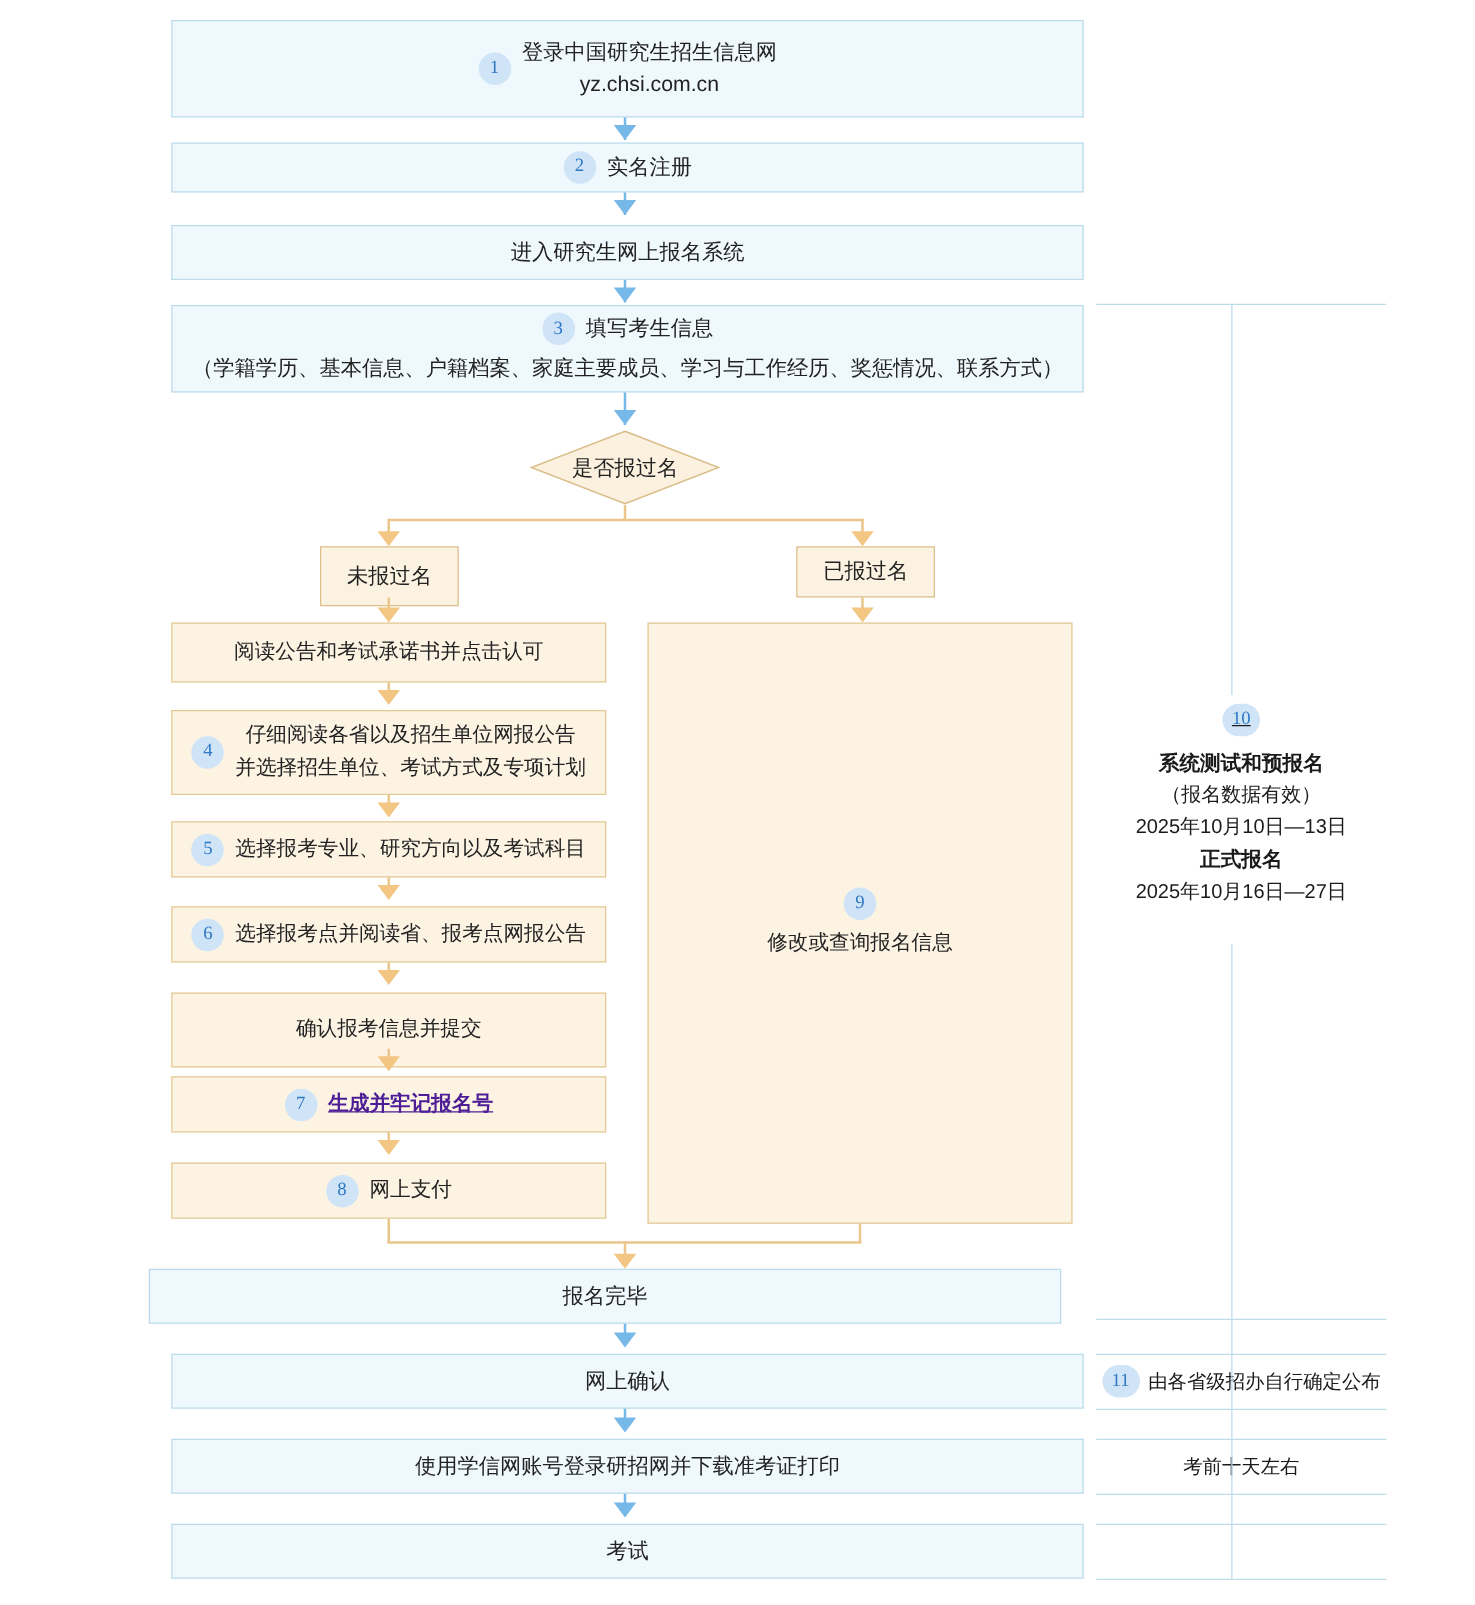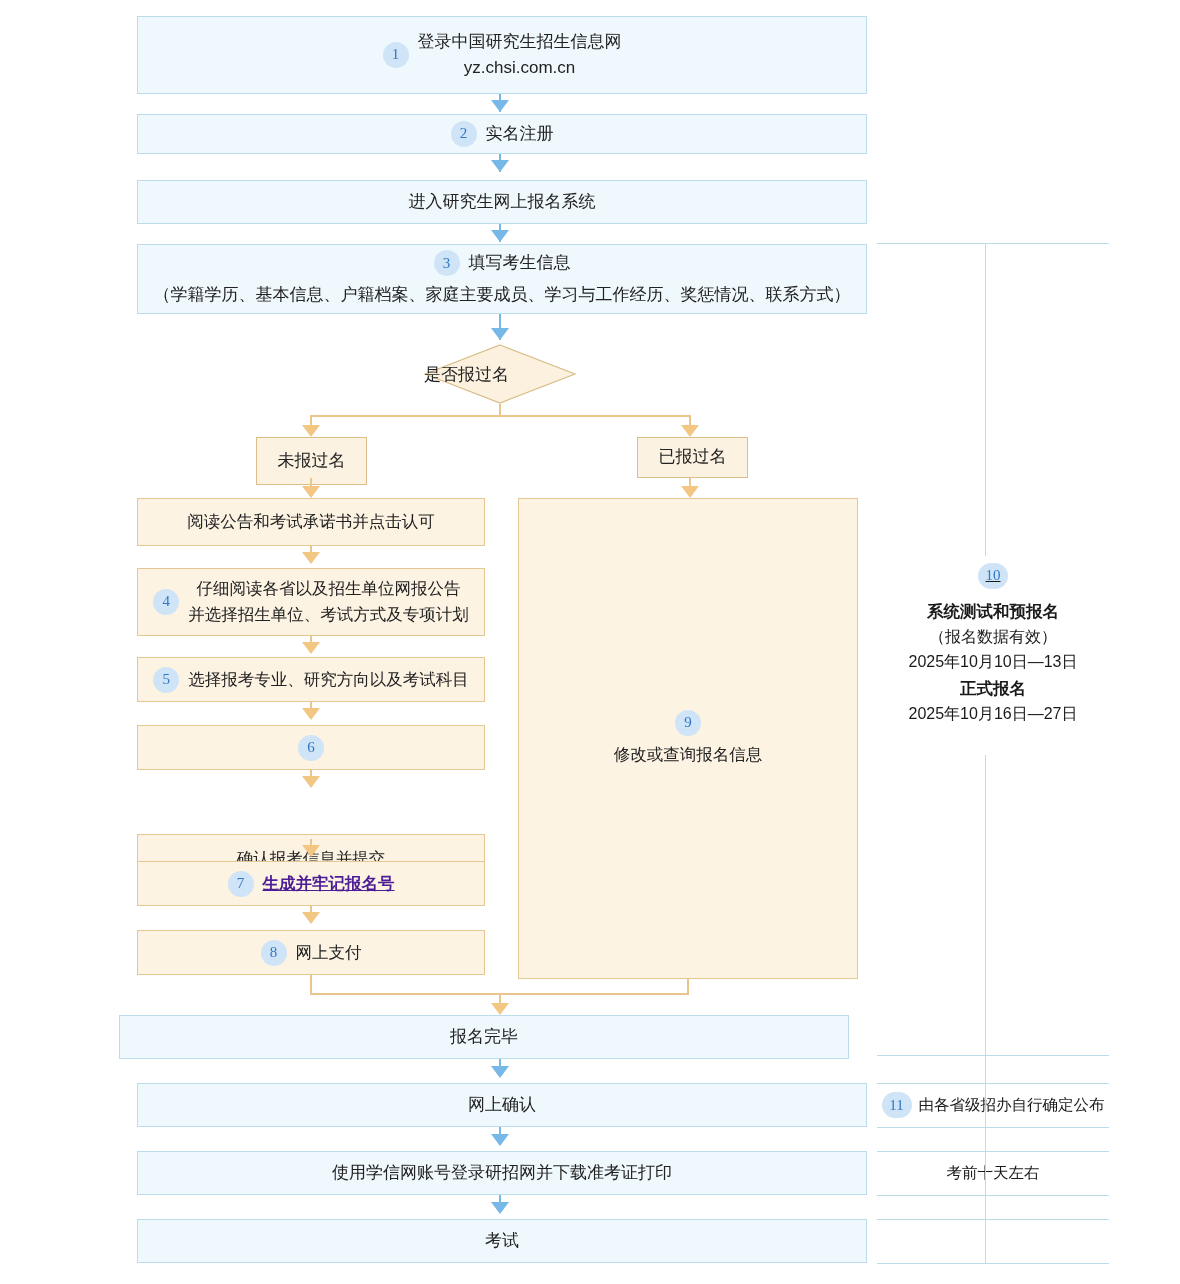--- a/index.html
+++ b/index.html
@@ -64,21 +64,21 @@
     display:flex;align-items:center;justify-content:center;
     font-family:"Liberation Serif","DejaVu Serif",serif;
   }
   .badge.wide{width:30px;height:26px;border-radius:14px;}
 
   .alert{color:#4c1d95;font-weight:bold;text-decoration:underline;}
 
   
   .diamond{
     position:absolute;
-    display:flex;align-items:center;
+    display:flex;align-items:center;justify-content:center;
   }
   .diamond svg{position:absolute;left:0;top:0;}
   .diamond span{position:relative;font-size:17px;color:#222;}
   .arrow{position:absolute;width:0;height:0;}
   .arrow.blue-a{
     border-left:9px solid transparent;
     border-right:9px solid transparent;
     border-top:12px solid #76b8e8;
   }
   .arrow.orange-a{
@@ -211,26 +211,27 @@
       <span class="badge">5</span>
       <span class="txt">选择报考专业、研究方向以及考试科目</span>
     </div>
   </div>
   <div class="vbar o" style="left:310px;top:702px;height:14px;"></div>
   <div class="arrow orange-a" style="left:302px;top:708px;"></div>
 
   <div class="node cream" style="left:137px;top:725px;width:348px;height:45px;">
     <div class="inner">
       <span class="badge">6</span>
+      <span class="txt">选择报考点并阅读省、报考点网报公告</span>
     </div>
   </div>
   <div class="vbar o" style="left:310px;top:770px;height:14px;"></div>
   <div class="arrow orange-a" style="left:302px;top:776px;"></div>
 
-  <div class="node cream" style="left:137px;top:834px;width:348px;height:50px;">
+  <div class="node cream" style="left:137px;top:794px;width:348px;height:60px;">
     <div class="inner">
       <span class="txt">确认报考信息并提交</span>
     </div>
   </div>
   <div class="vbar o" style="left:310px;top:839px;height:14px;"></div>
   <div class="arrow orange-a" style="left:302px;top:845px;"></div>
 
   <div class="node cream" style="left:137px;top:861px;width:348px;height:45px;">
     <div class="inner">
       <span class="badge">7</span>

